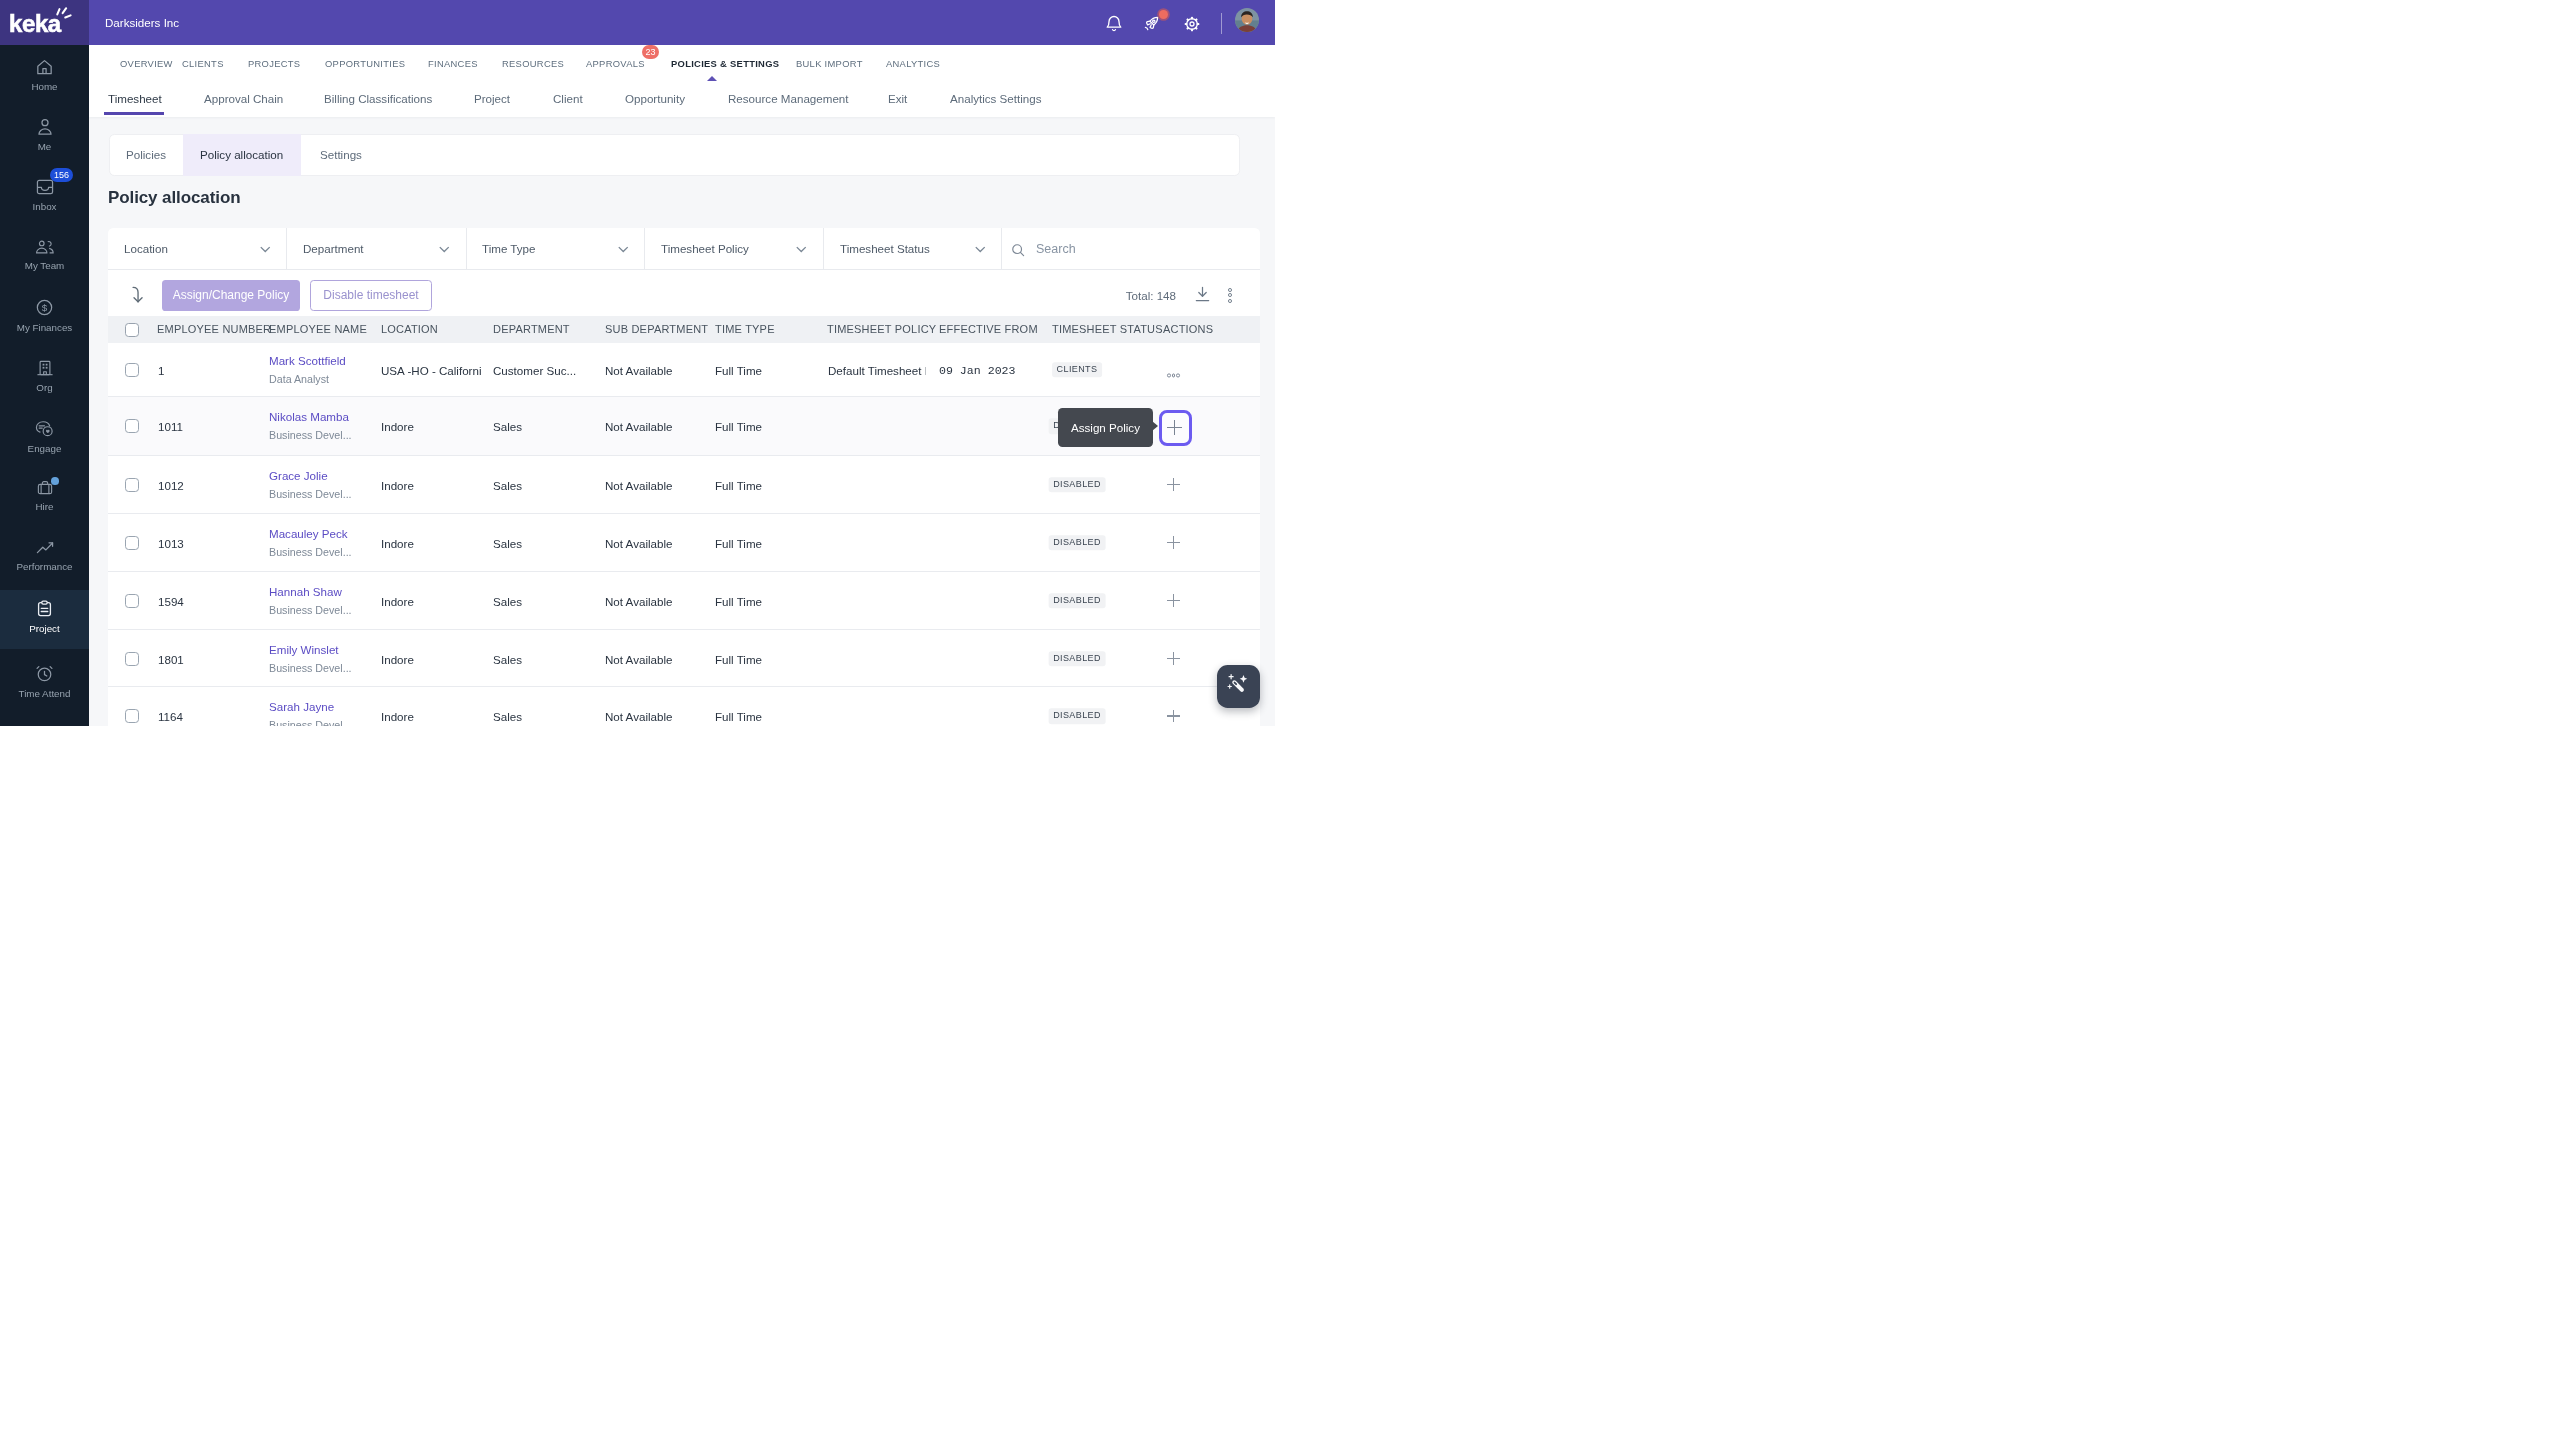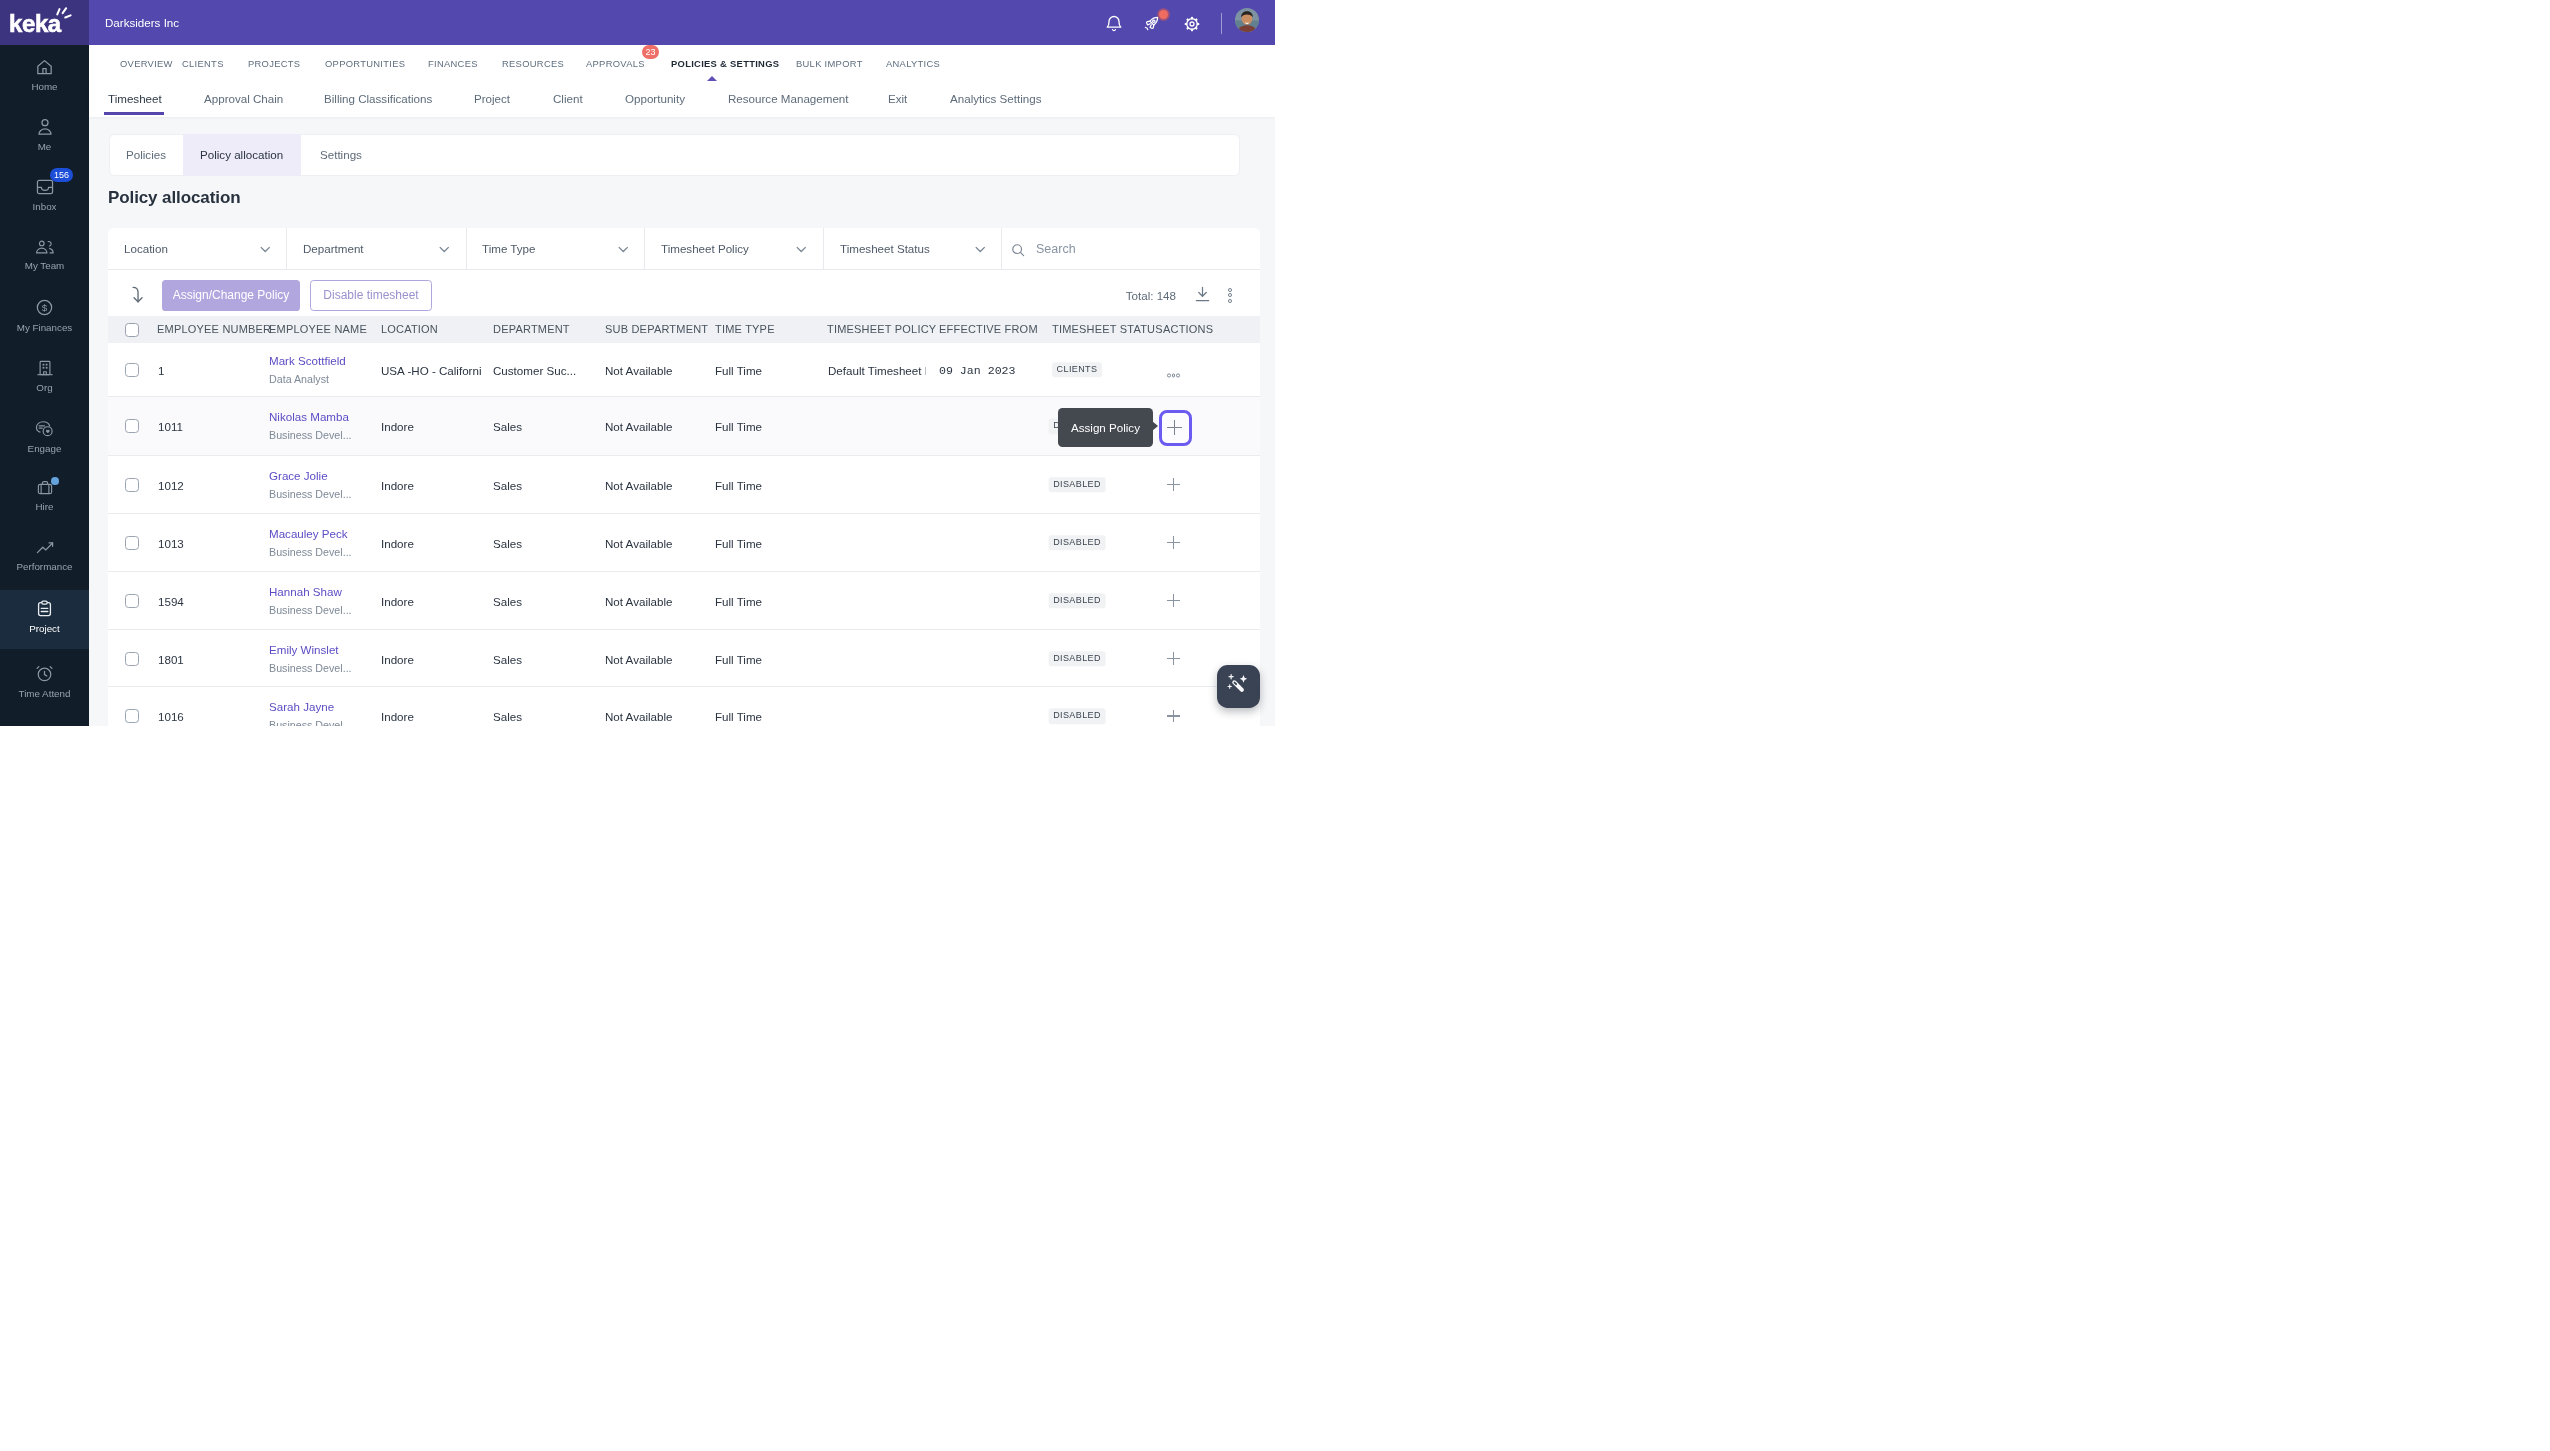--- a/index.html
+++ b/index.html
@@ -411,21 +411,21 @@
     <div class="cell" style="left:273px;">Indore</div>
     <div class="cell" style="left:385px;">Sales</div>
     <div class="cell" style="left:497px;">Not Available</div>
     <div class="cell" style="left:607px;">Full Time</div>
     <div class="chip">DISABLED</div>
     <div class="plus"></div>
   </div>
 
   <div class="row" style="top:687px; height:58px; border-bottom:none;">
     <div class="ck"></div>
-    <div class="cell" style="left:50px;">1016</div>
+    <div class="cell" style="left:50px;">1164</div>
     <div class="namecell">
         <div class="nm">Sarah Jayne</div>
         <div class="sub">Business Devel...</div>
       </div>
     <div class="cell" style="left:273px;">Indore</div>
     <div class="cell" style="left:385px;">Sales</div>
     <div class="cell" style="left:497px;">Not Available</div>
     <div class="cell" style="left:607px;">Full Time</div>
     <div class="chip">DISABLED</div>
     <div class="plus"></div>

